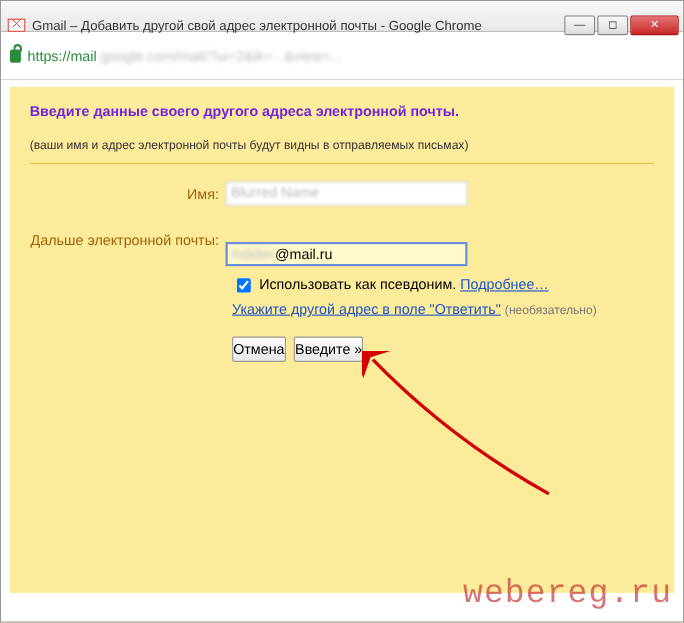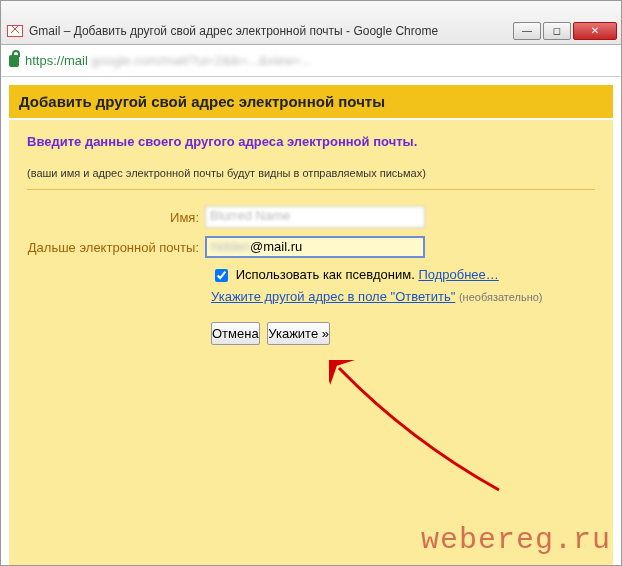--- a/index.html
+++ b/index.html
@@ -8,21 +8,21 @@
     font-family: Arial, sans-serif;
     font-size: 13px;
     background: #fff;
     width: 622px;
     height: 566px;
     position: relative;
     overflow: hidden;
     border: 1px solid #999;
   }
   .titlebar {
-    height: 44px;
+    height: 28px;
     background: linear-gradient(to bottom, #f8f8f8, #e8e8e8);
     border-bottom: 1px solid #b0b0b0;
     display: flex;
     align-items: center;
     padding: 16px 4px 0 6px;
     font-size: 12px;
     color: #333;
   }
   .gmail-icon {
     width: 16px;
@@ -46,21 +46,21 @@
   .win-btn {
     width: 28px; height: 18px;
     border: 1px solid #888;
     background: linear-gradient(to bottom,#f9f9f9,#dcdcdc);
     border-radius: 2px;
     font-size: 10px; line-height: 16px; text-align: center;
     color: #333;
   }
   .win-btn.close { background: linear-gradient(to bottom,#e57373,#c62828); color:#fff; border-color:#a11; width:44px;}
   .addrbar {
-    height: 32px;
+    height: 44px;
     border-bottom: 1px solid #ccc;
     display: flex; align-items: center;
     padding: 0 8px;
     background: #fff;
     color: #888;
     font-size: 13px;
   }
   .lock-icon {
     width: 10px; height: 12px;
     border: 2px solid #2b8a3e; border-radius: 2px;
@@ -106,20 +106,21 @@
     font-size: 13px;
   }
   .field-email {
     width: 220px; height: 22px;
     border: 2px solid #6a8ed8;
     background: #fff9cc;
     padding: 1px 4px;
     font-size: 13px;
     color: #000;
     outline: none;
+    margin-top: 25px;
   }
   .blurred-part { color: #bbb; filter: blur(2px); }
   .chk-line { padding-left: 184px; font-size: 13px; color:#000; }
   .chk-line input { vertical-align: middle; margin-right: 4px; }
   .link { color: #1a54c7; text-decoration: underline; cursor: pointer; }
   .optional { color:#777; font-size: 11px; }
   .btnrow { padding-left: 184px; margin-top: 18px; }
   .btn {
     background: linear-gradient(to bottom,#fdfdfd,#e7e7e7);
     border: 1px solid #999;
@@ -159,21 +160,20 @@
 </div>
 
 <div class="addrbar">
   <span class="lock-icon"></span>
   <span class="url-https">https://</span>
     <span class="url-https">mail</span>
     <span class="url-rest">.google.com/mail/?ui=2&amp;ik=...&amp;view=...</span>
 </div>
 
 <div class="page">
-  <div class="yellow-header">Добавить другой свой адрес электронной почты</div>
   <div class="yellow-body">
     <div class="intro-bold">Введите данные своего другого адреса электронной почты.</div>
     <div class="intro-sub">(ваши имя и адрес электронной почты будут видны в отправляемых письмах)</div>
     <div class="divider"></div>
 
     <div class="row">
       <div class="label">Имя:</div>
       <div class="field-text">Blurred Name</div>
     </div>
 
@@ -187,21 +187,21 @@
       <span>Использовать как псевдоним.</span>
       <span class="link">Подробнее…</span>
     </div>
     <div class="chk-line" style="margin-top:4px;">
       <span class="link">Укажите другой адрес в поле "Ответить"</span>
       <span class="optional">(необязательно)</span>
     </div>
 
     <div class="btnrow">
       <button class="btn">Отмена</button>
-      <button class="btn">Укажите »</button>
+      <button class="btn">Введите »</button>
     </div>
 
     <svg class="arrow-annot" viewBox="0 0 180 140">
       <defs>
         <marker id="ah" markerWidth="12" markerHeight="12" refX="2" refY="6" orient="auto">
           <path d="M0,0 L12,6 L0,12 L3,6 Z" fill="#d40000"></path>
         </marker>
       </defs>
       <path d="M170,130 Q80,80 10,8" stroke="#d40000" stroke-width="3" fill="none" marker-end="url(#ah)"></path>
     </svg>

